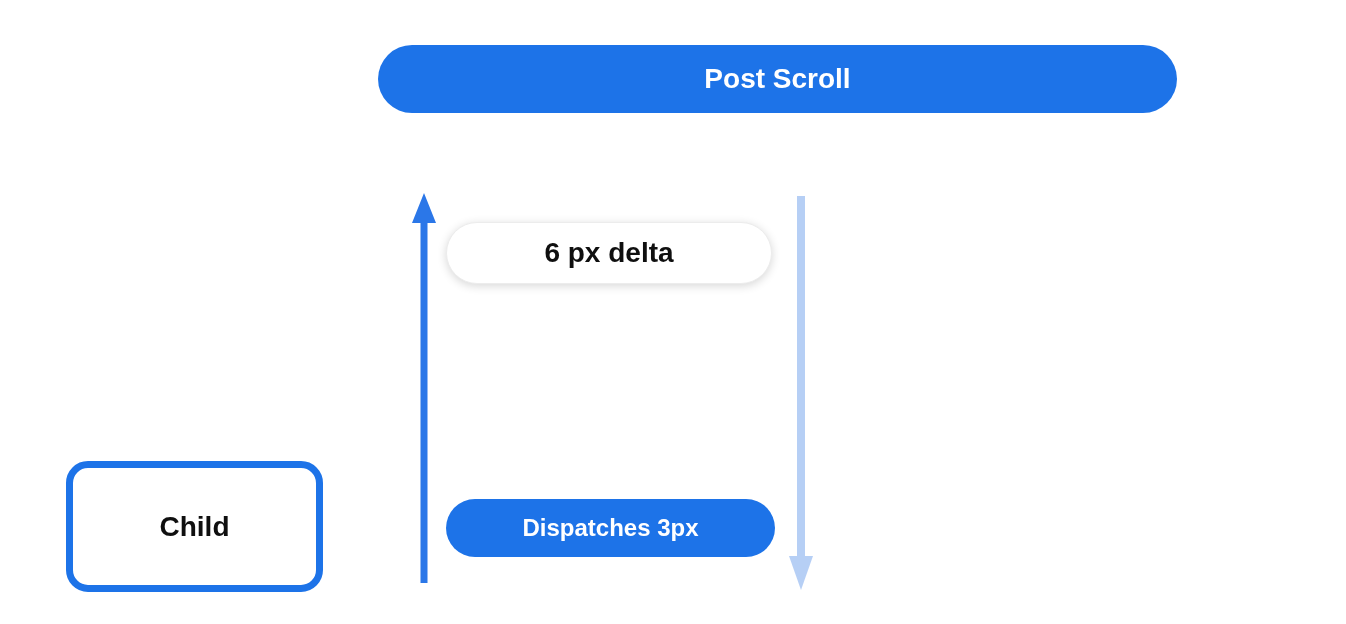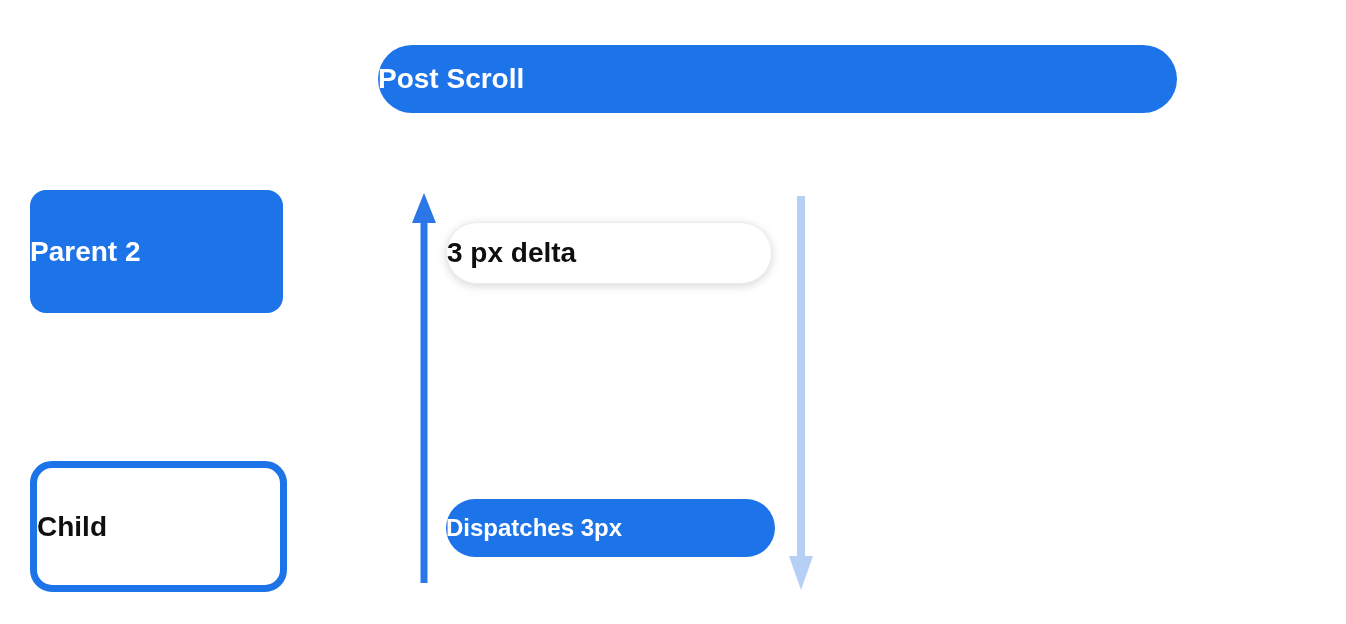--- a/index.html
+++ b/index.html
@@ -12,21 +12,21 @@
     position: relative;
     width: 1346px;
     height: 624px;
     background: #ffffff;
     overflow: hidden;
   }
   .pill, .box {
     position: absolute;
     display: flex;
     align-items: center;
-    justify-content: flex-start;
+    justify-content: center;
     box-sizing: border-box;
     font-weight: 700;
   }
   .title-pill {
     left: 378px; top: 45px;
     width: 799px; height: 68px;
     background: #1d73e8;
     border-radius: 34px;
     color: #ffffff;
     font-size: 28px;
@@ -42,20 +42,21 @@
   .box-parent2 { top: 190px; }
   .box-parent1 { top: 325px; }
   .box-child {
     top: 461px;
     width: 257px; height: 131px;
     background: #ffffff;
     border: 7px solid #1d73e8;
     border-radius: 22px;
     color: #0f0f0f;
     font-weight: 600;
+    margin-left: 36px;
   }
   .delta-pill {
     left: 446px; top: 222px;
     width: 326px; height: 62px;
     background: #ffffff;
     border: 1px solid #ececec;
     box-shadow: 0 2px 10px rgba(0,0,0,0.16);
     border-radius: 31px;
     color: #0f0f0f;
     font-size: 28px;
@@ -77,36 +78,33 @@
 </style>
 </head>
 <body>
 
 <div class="canvas">
 
   <div class="pill title-pill">
     <span>Post Scroll</span>
   </div>
 
-  <div class="box box-parent2">
-    <span>Parent 2</span>
-  </div>
 
 
   <div class="box box-child">
     <span>Child</span>
   </div>
 
   <svg class="arrow-svg up-arrow-svg" width="30" height="396" viewBox="0 0 30 396" aria-hidden="true">
     <line x1="15" y1="392" x2="15" y2="28" stroke="#2b77e8" stroke-width="7"></line>
     <polygon points="15,2 3,32 27,32" fill="#2b77e8"></polygon>
   </svg>
 
   <div class="pill delta-pill">
-    <span>3 px delta</span>
+    <span>6 px delta</span>
   </div>
 
   <div class="pill dispatch-pill">
     <span>Dispatches 3px</span>
   </div>
 
   <svg class="arrow-svg down-arrow-svg" width="30" height="398" viewBox="0 0 30 398" aria-hidden="true">
     <line x1="15" y1="2" x2="15" y2="364" stroke="#b6cff5" stroke-width="8"></line>
     <polygon points="15,396 3,362 27,362" fill="#b6cff5"></polygon>
   </svg>

